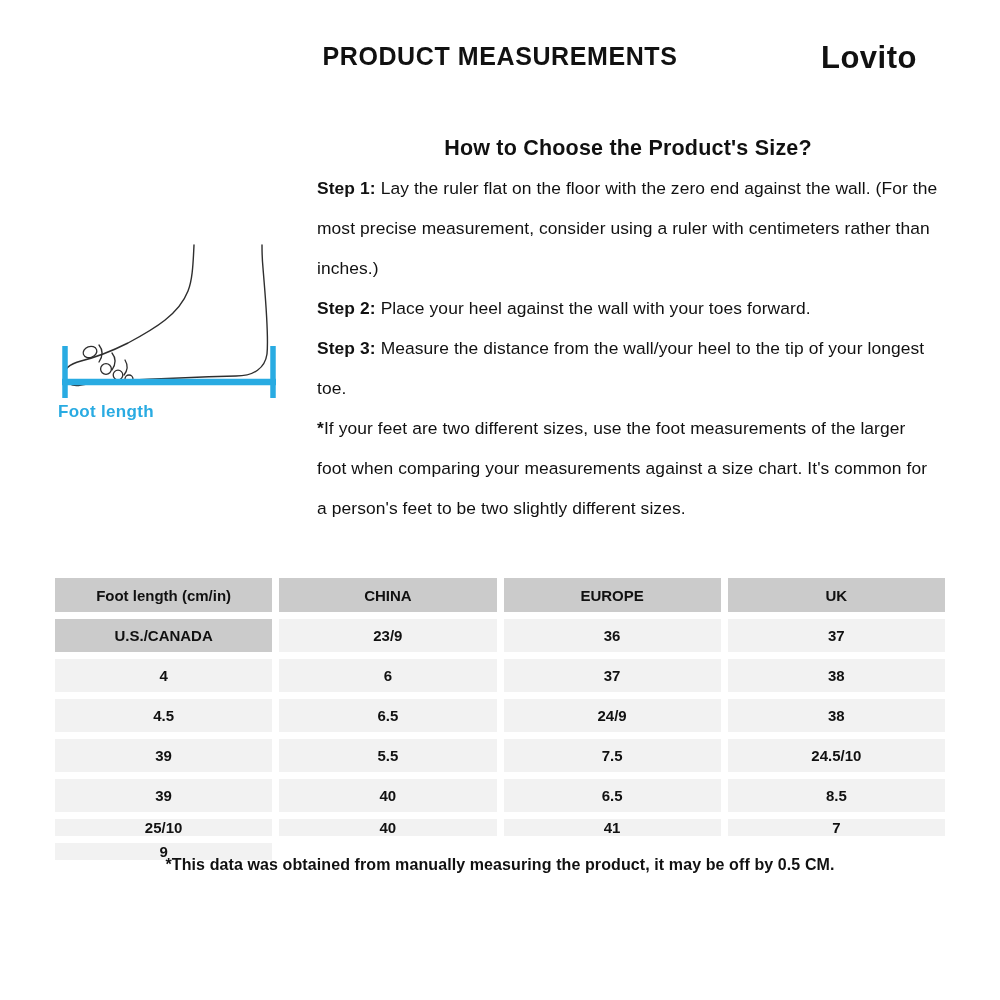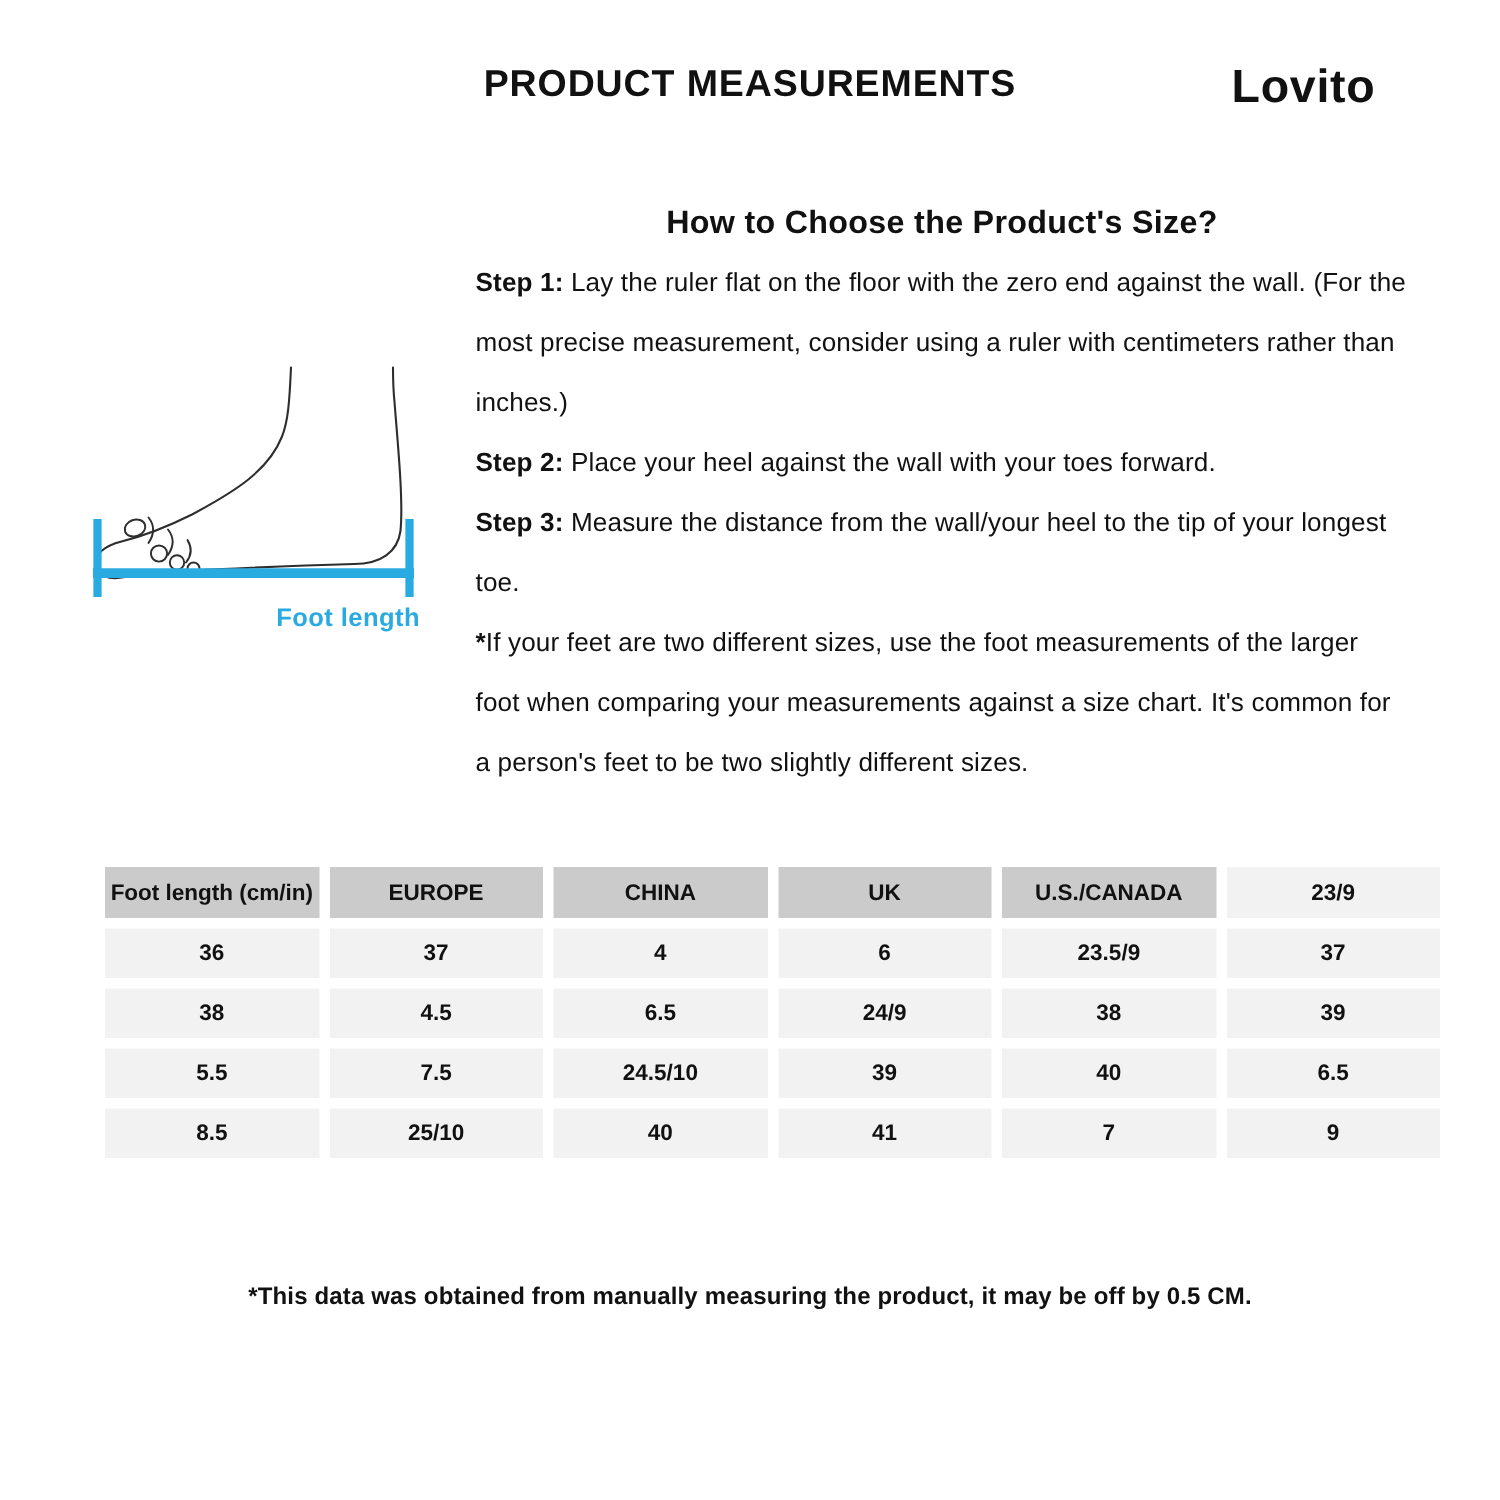--- a/index.html
+++ b/index.html
@@ -55,34 +55,34 @@
   }
   .instructions strong { font-weight: bold; text-align: right; }
   .diagram {
     position: absolute;
     left: 58px; top: 240px;
     width: 222px;
   }
   .diagram svg { display: block; }
   .diagram-label {
     margin-top: 2px;
-    text-align: right;
+    text-align: left;
     color: var(--accent);
     font-size: 17px;
     font-weight: bold;
     letter-spacing: 0.3px;
   }
   .accent-stroke { stroke: var(--accent); }
   .foot-stroke { stroke: #2e2e2e; fill: none; }
   .size-table {
     position: absolute;
-    left: 70px; top: 578px;
+    left: 55px; top: 578px;
     width: 890px;
     display: grid;
-    grid-template-columns: repeat(6, 1fr);
+    grid-template-columns: repeat(4, 1fr);
     grid-template-rows: 34px repeat(5, 33px);
     column-gap: 7px;
     row-gap: 7px;
   }
   .cell {
     display: flex;
     align-items: center;
     justify-content: center;
     font-size: 15px;
     font-weight: bold;
@@ -136,32 +136,31 @@
   <div class="instructions">
     <h2>How to Choose the Product's Size?</h2>
     <p><strong>Step 1:</strong> <span>Lay the ruler flat on the floor with the zero end against the wall. (For the most precise measurement, consider using a ruler with centimeters rather than inches.)</span></p>
     <p><strong>Step 2:</strong> <span>Place your heel against the wall with your toes forward.</span></p>
     <p><strong>Step 3:</strong> <span>Measure the distance from the wall/your heel to the tip of your longest toe.</span></p>
     <p><strong>*</strong><span>If your feet are two different sizes, use the foot measurements of the larger foot when comparing your measurements against a size chart. It's common for a person's feet to be two slightly different sizes.</span></p>
   </div>
 
   <div class="size-table">
     <div class="cell head">Foot length (cm/in)</div>
+    <div class="cell head">CHINA</div>
     <div class="cell head">EUROPE</div>
-    <div class="cell head">CHINA</div>
     <div class="cell head">UK</div>
     <div class="cell head">U.S./CANADA</div>
 
     <div class="cell data">23/9</div>
     <div class="cell data">36</div>
     <div class="cell data">37</div>
     <div class="cell data">4</div>
     <div class="cell data">6</div>
 
-    <div class="cell data">23.5/9</div>
     <div class="cell data">37</div>
     <div class="cell data">38</div>
     <div class="cell data">4.5</div>
     <div class="cell data">6.5</div>
 
     <div class="cell data">24/9</div>
     <div class="cell data">38</div>
     <div class="cell data">39</div>
     <div class="cell data">5.5</div>
     <div class="cell data">7.5</div>

